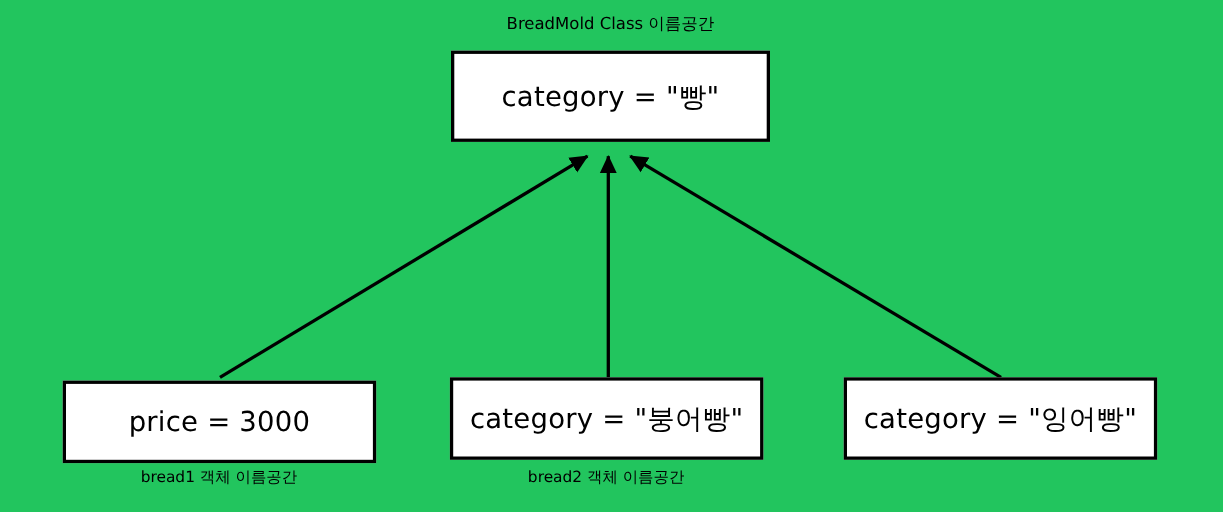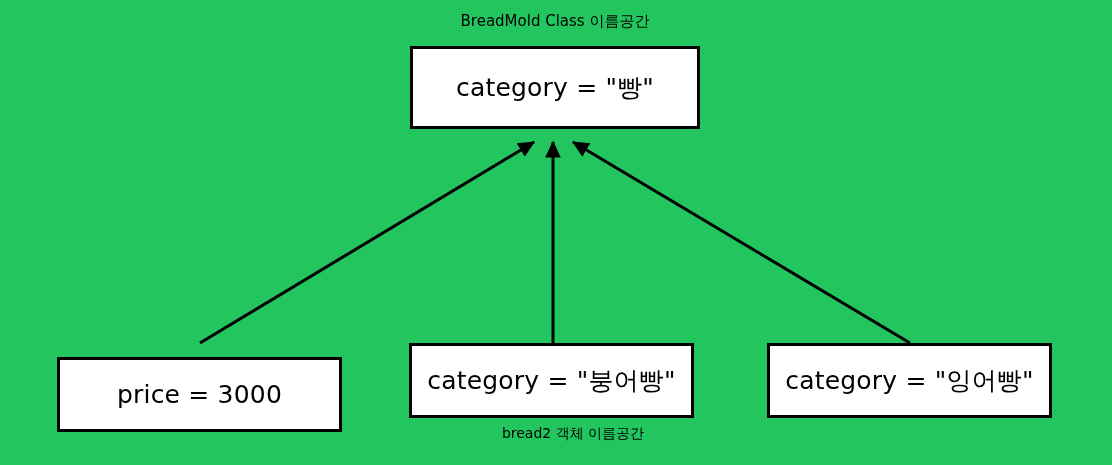--- a/index.html
+++ b/index.html
@@ -67,27 +67,27 @@
     font-family: "DejaVu Sans", "Liberation Sans", sans-serif;
     font-size: 15px;
     color: #000000;
     white-space: nowrap;
     text-align: center;
     transform: translateX(-50%);
   }
 
   
   #class-box        { left: 410px; top: 46px;  width: 290px; height: 83px; }
-  #object-box-1     { left: 57px;  top: 357px; width: 285px; height: 75px; }
+  #object-box-1     { left: 57px;  top: 346px; width: 285px; height: 75px; }
   #object-box-2     { left: 409px; top: 343px; width: 285px; height: 75px; }
   #object-box-3     { left: 767px; top: 343px; width: 285px; height: 75px; }
 
   #class-title      { left: 555px; top: 12px; }
   #caption-1        { left: 199px; top: 425px; }
-  #caption-2        { left: 573px; top: 425px; }
+  #caption-2        { left: 551px; top: 425px; }
   #caption-3        { left: 909px; top: 425px; }
 </style>
 </head>
 <body>
 
 <div id="diagram-canvas">
 
   <svg id="connector-layer" viewBox="0 0 1112 465" width="1112" height="465" xmlns="http://www.w3.org/2000/svg">
     <defs>
       <marker id="arrowhead" markerWidth="6" markerHeight="6" refX="5.2" refY="3" orient="auto" markerUnits="strokeWidth">
@@ -104,20 +104,21 @@
 
   <div class="diagram-title" id="class-title">BreadMold Class 이름공간</div>
 
   <div class="node-box" id="class-box">
     <span class="node-text">category = "빵"</span>
   </div>
 
   <div class="node-box" id="object-box-1">
     <span class="node-text">price = 3000</span>
   </div>
+  <div class="caption" id="caption-1">bread1 객체 이름공간</div>
 
   <div class="node-box" id="object-box-2">
     <span class="node-text">category = "붕어빵"</span>
   </div>
   <div class="caption" id="caption-2">bread2 객체 이름공간</div>
 
   <div class="node-box" id="object-box-3">
     <span class="node-text">category = "잉어빵"</span>
   </div>
 

